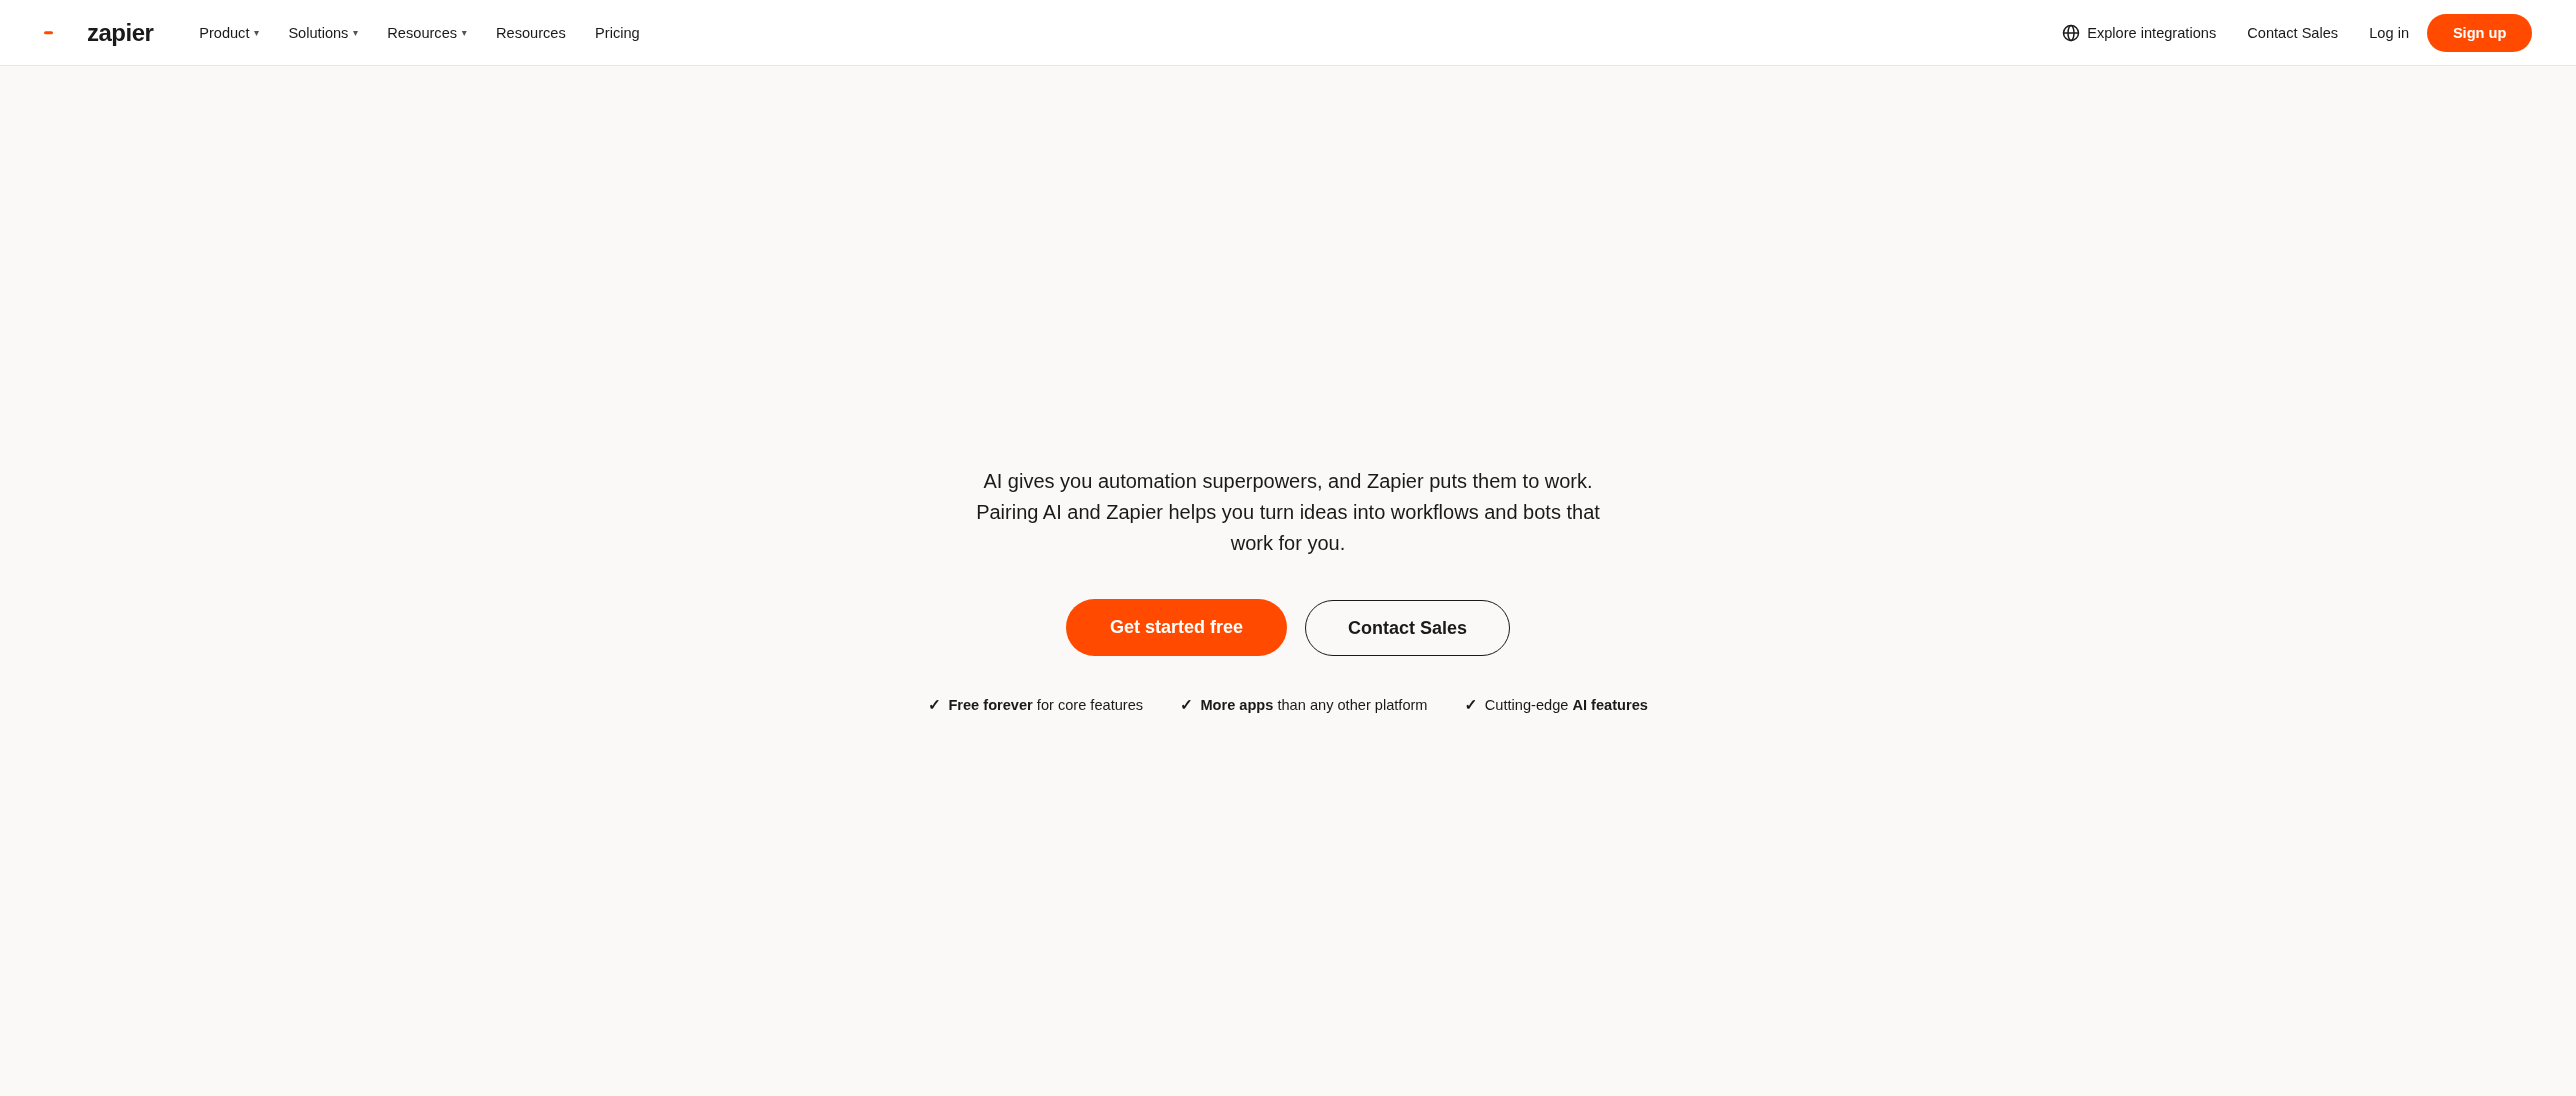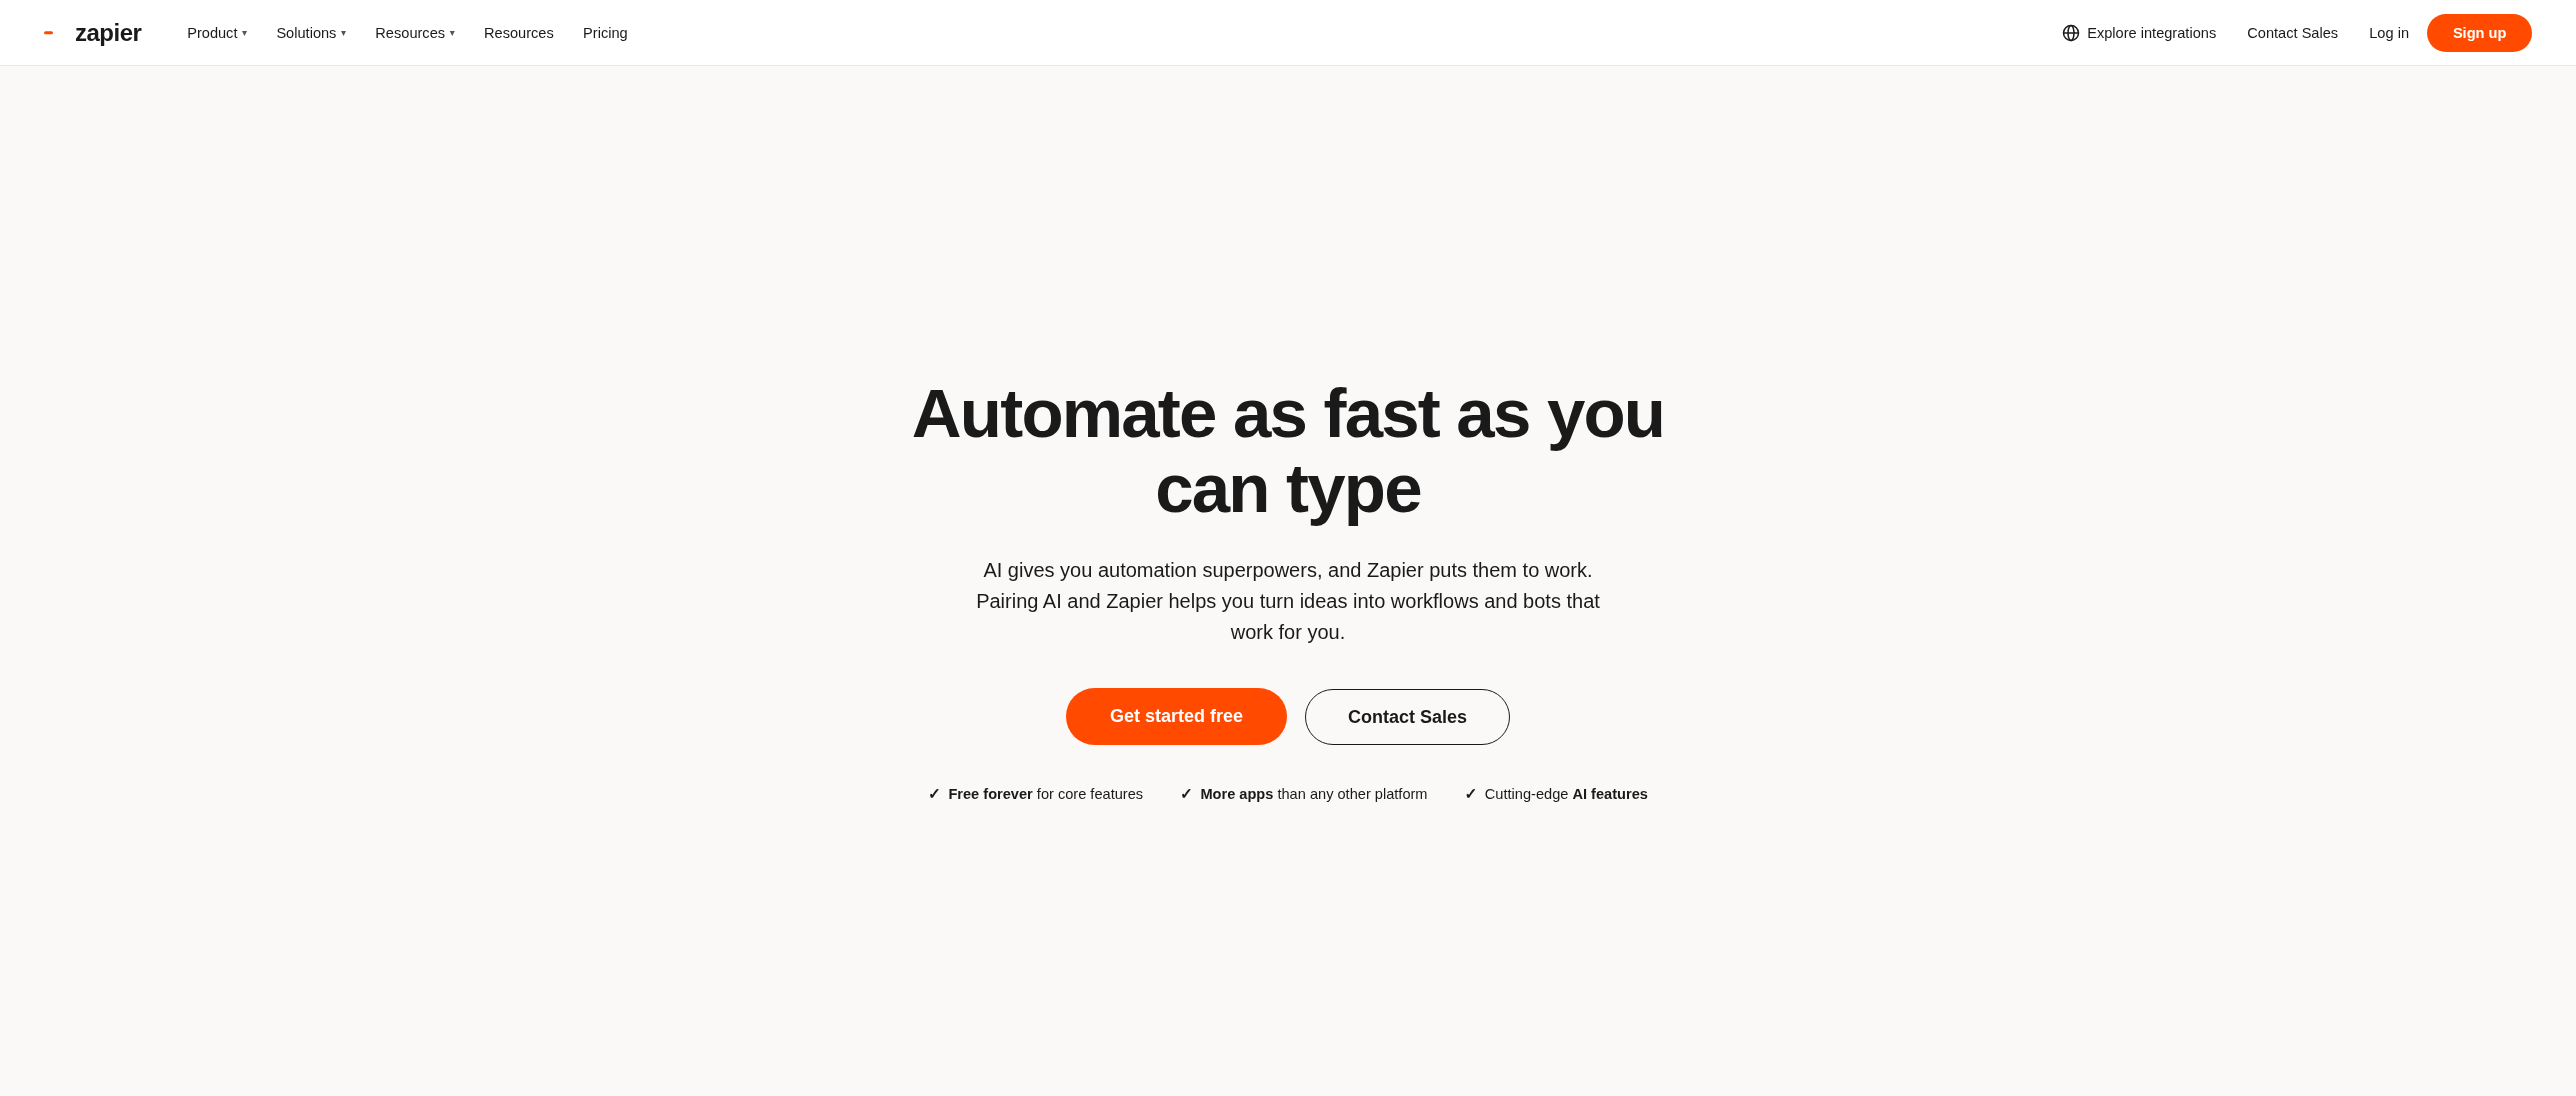--- a/index.html
+++ b/index.html
@@ -20,21 +20,21 @@
       background: #fff;
       border-bottom: 0.9px solid #e8e8e8;
       position: sticky;
       top: 0;
       z-index: 100;
     }
 
     .nav-logo {
       display: flex;
       align-items: center;
-      gap: 2px;
+      gap: 14px;
       text-decoration: none;
       margin-right: 33px;
       flex-shrink: 0;
     }
 
     .logo-mark {
       width: 29px;
       height: 29px;
       position: relative;
       flex-shrink: 0;
@@ -285,21 +285,20 @@
     <a class="nav-login" href="#">
       <span>Log in</span>
     </a>
     <a class="nav-signup" href="#">
       <span>Sign up</span>
     </a>
   </div>
 </nav>
 
 <section class="hero">
-  <h1 class="hero-headline">Automate as fast as you can type</h1>
   <p class="hero-subheadline">AI gives you automation superpowers, and Zapier puts them to work. Pairing AI and Zapier helps you turn ideas into workflows and bots that work for you.</p>
 
   <div class="hero-cta-row">
     <a class="cta-primary" href="#">
       <span>Get started free</span>
     </a>
     <a class="cta-secondary" href="#">
       <span>Contact Sales</span>
     </a>
   </div>

